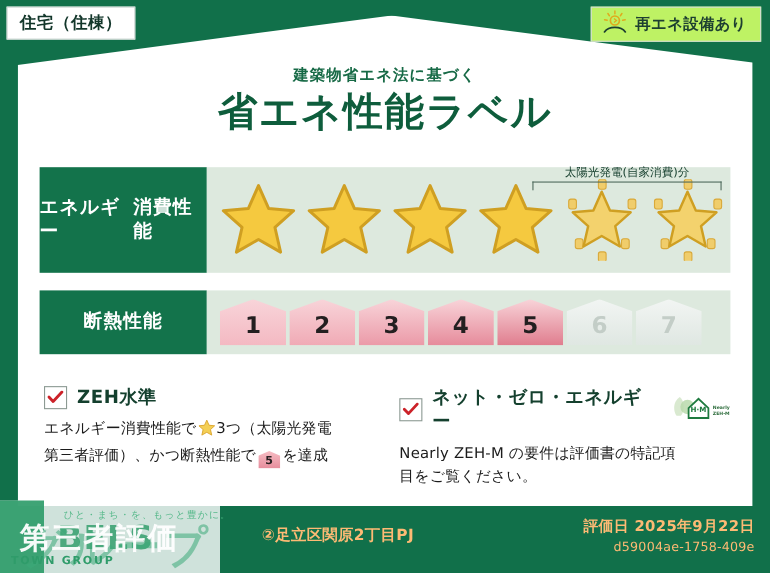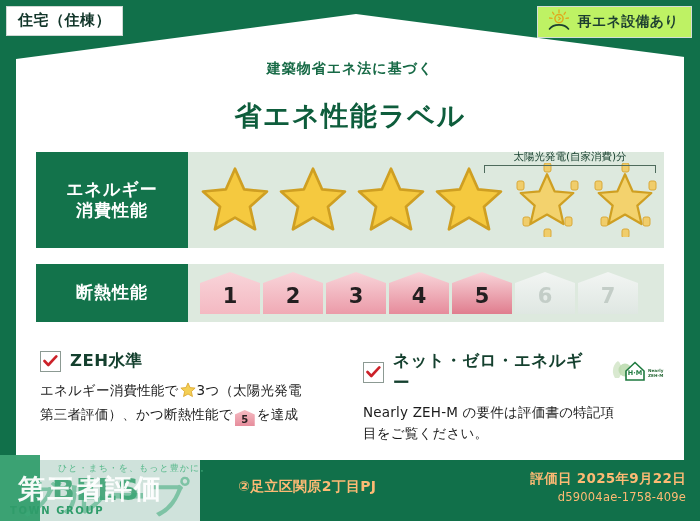--- a/index.html
+++ b/index.html
@@ -32,30 +32,30 @@
     position:absolute;right:8px;top:6px;z-index:6;
     background:#bef264;border:1px solid #d3ddd8;
     height:30px;display:flex;align-items:center;gap:7px;
     padding:0 12px 0 9px;
   }
   .badge-renew .txt{font-size:14px;font-weight:bold;color:#1d3f31;letter-spacing:.3px;}
 
   
   .heading{position:absolute;left:0;top:60px;width:700px;text-align:center;}
   .heading .sub{font-size:14px;font-weight:bold;color:#176a46;letter-spacing:1px;}
-  .heading .main{font-size:27px;font-weight:bold;color:#0e5d3c;letter-spacing:1.5px;margin-top:20px;}
+  .heading .main{font-size:36px;font-weight:bold;color:#0e5d3c;letter-spacing:1.5px;margin-top:0;}
 
   
   .row{position:absolute;left:36px;display:flex;align-items:stretch;}
   .row-energy{top:152px;width:628px;height:96px;}
   .row-insul{top:264px;width:628px;height:58px;}
 
   .row-label{
     width:152px;flex:0 0 152px;background:#13734b;color:#fff;
-    display:flex;flex-direction:column;align-items:center;justify-content:center;
+    display:flex;flex-direction:row;align-items:center;justify-content:center;
     font-weight:bold;letter-spacing:1px;line-height:1.25;
   }
   .row-energy .row-label{font-size:17px;}
   .row-insul .row-label{font-size:17px;}
   .row-body{flex:1;background:#dde9de;position:relative;display:flex;align-items:center;}
 
   
   .stars{display:flex;align-items:center;gap:4px;padding-left:10px;}
   .star-wrap{position:relative;width:74px;height:74px;display:flex;align-items:center;justify-content:center;}
   .sun-rays{position:absolute;inset:0;}

